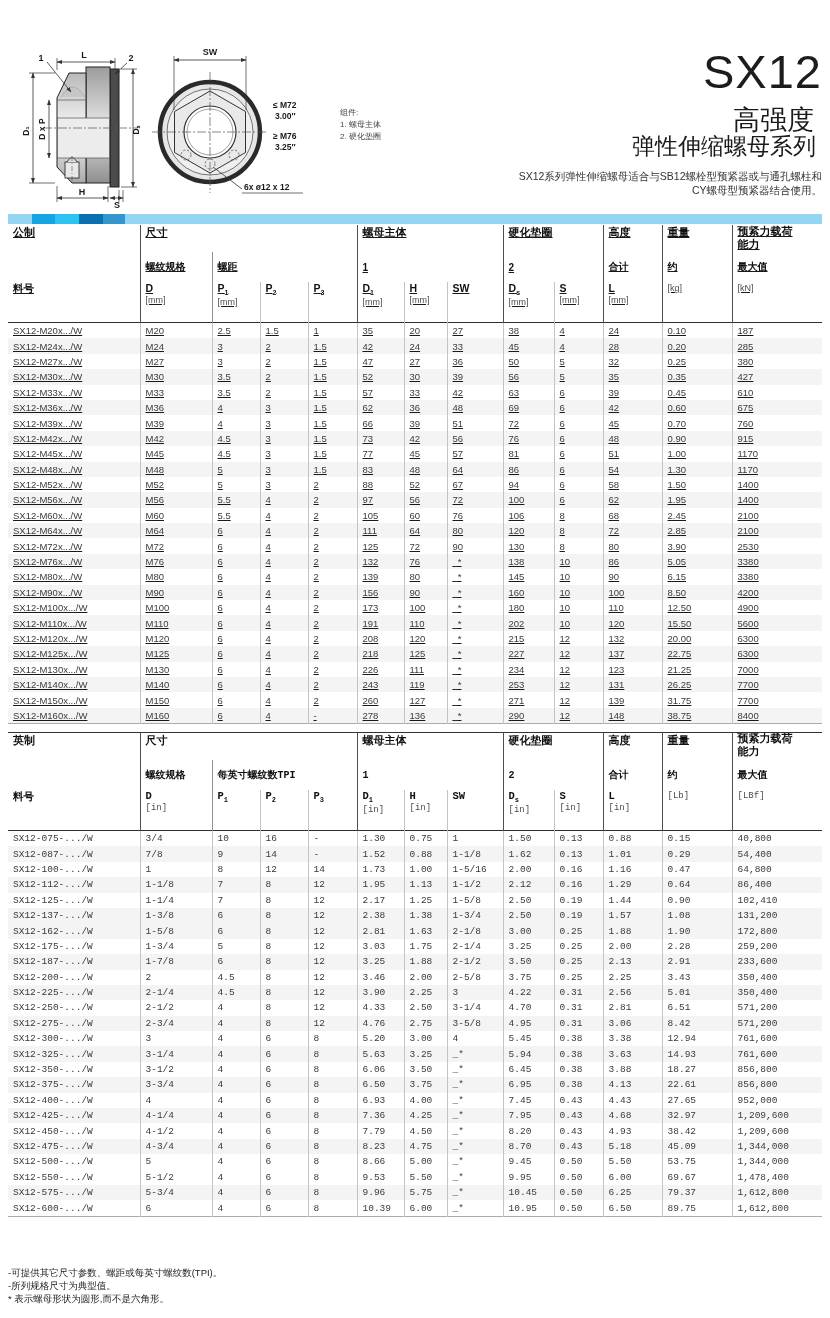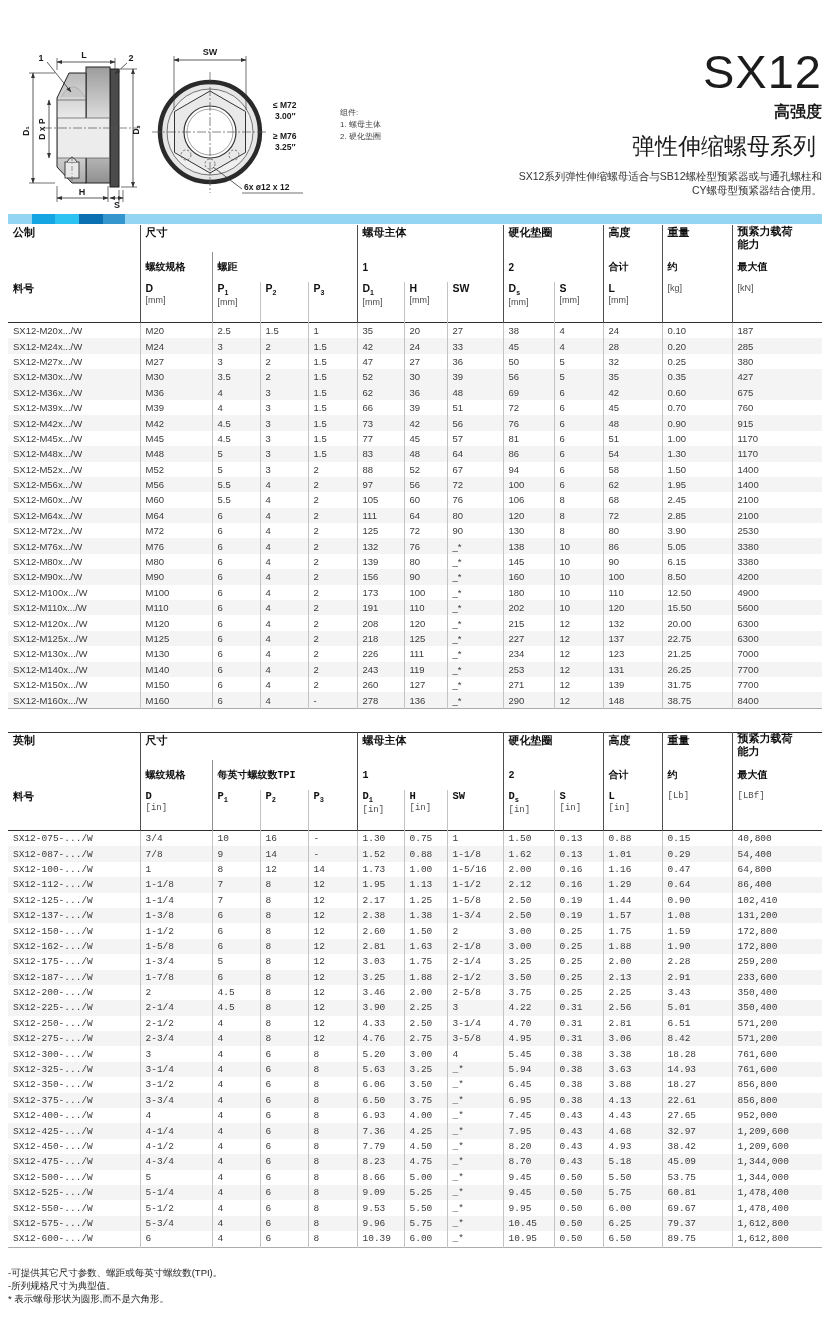--- a/index.html
+++ b/index.html
@@ -2,35 +2,35 @@
 <html><head>
 <meta charset="utf-8">
 <style>
   html,body{margin:0;padding:0;background:#fff;}
   .page{position:relative;width:830px;height:1318px;background:#fff;overflow:hidden;
         font-family:"Liberation Sans","DejaVu Sans",sans-serif;color:#1a1a1a;}
 
   
   .series{position:absolute;right:8px;top:48px;font-size:47px;line-height:1;font-weight:400;
           letter-spacing:1px;color:#1c1c1c;}
-  .sub1{position:absolute;right:8px;top:102px;font-size:16px;font-weight:700;}
+  .sub1{position:absolute;right:16px;top:102px;font-size:27px;font-weight:400;}
   .sub2{position:absolute;right:14px;top:131px;font-size:23px;font-weight:400;}
   .desc{position:absolute;right:8px;top:169px;font-size:10.5px;line-height:14px;color:#333;text-align:right;}
 
   
   .accent-bar{position:absolute;left:8px;top:214px;width:814px;height:10px;display:flex;}
   .accent-bar span{display:block;height:100%;}
 
   
   .drawing{position:absolute;left:5px;top:40px;}
 
   
   table.spec{position:absolute;left:8px;width:814px;border-collapse:collapse;table-layout:fixed;
              border-bottom:1px solid #ababab;}
-  #metric-table{top:225px;}
+  #metric-table{top:225px;text-decoration:underline;}
   #imperial-table{top:732px;border-top:1.5px solid #333;font-family:Liberation Mono, monospace;}
   table.spec thead{border-bottom:1.5px solid #2e2e2e;}
   table.spec th,table.spec td{text-align:left;padding:0 0 0 5px;overflow:hidden;white-space:nowrap;}
   .rA th{height:27px;vertical-align:top;padding-top:5px;font-size:11px;font-weight:bold;color:#101010;}
   .rB th{height:30px;vertical-align:middle;font-size:10px;font-weight:bold;color:#101010;}
   .rC th{height:40px;vertical-align:top;padding-top:3px;font-size:10.5px;font-weight:bold;color:#101010;}
   .rC .unit{font-size:9px;color:#4c4c4c;font-weight:normal;margin-top:1px;}
   table.spec sub{font-size:7px;}
   table.spec tbody td{height:15.4px;font-size:9.5px;color:#3a3a3a;}
   table.spec tbody tr.alt{background:#f4f4f4;}
@@ -305,20 +305,35 @@
           <td class="bl-light">2</td>
           <td class="bl-light">1.5</td>
           <td class="bl-light">52</td>
           <td class="bl-light">30</td>
           <td class="bl-light">39</td>
           <td class="bl-light">56</td>
           <td class="bl-light">5</td>
           <td class="bl-light">35</td>
           <td class="bl-light">0.35</td>
           <td class="bl-light">427</td>
+        </tr>
+        <tr>
+          <td>SX12-M33x.../W</td>
+          <td class="bl-light">M33</td>
+          <td class="bl-light">3.5</td>
+          <td class="bl-light">2</td>
+          <td class="bl-light">1.5</td>
+          <td class="bl-light">57</td>
+          <td class="bl-light">33</td>
+          <td class="bl-light">42</td>
+          <td class="bl-light">63</td>
+          <td class="bl-light">6</td>
+          <td class="bl-light">39</td>
+          <td class="bl-light">0.45</td>
+          <td class="bl-light">610</td>
         </tr>
         <tr class="alt">
           <td>SX12-M36x.../W</td>
           <td class="bl-light">M36</td>
           <td class="bl-light">4</td>
           <td class="bl-light">3</td>
           <td class="bl-light">1.5</td>
           <td class="bl-light">62</td>
           <td class="bl-light">36</td>
           <td class="bl-light">48</td>
@@ -797,35 +812,20 @@
           <td class="bl-light">12</td>
           <td class="bl-light">2.38</td>
           <td class="bl-light">1.38</td>
           <td class="bl-light">1-3/4</td>
           <td class="bl-light">2.50</td>
           <td class="bl-light">0.19</td>
           <td class="bl-light">1.57</td>
           <td class="bl-light">1.08</td>
           <td class="bl-light">131,200</td>
         </tr>
-        <tr>
-          <td>SX12-150-.../W</td>
-          <td class="bl-light">1-1/2</td>
-          <td class="bl-light">6</td>
-          <td class="bl-light">8</td>
-          <td class="bl-light">12</td>
-          <td class="bl-light">2.60</td>
-          <td class="bl-light">1.50</td>
-          <td class="bl-light">2</td>
-          <td class="bl-light">3.00</td>
-          <td class="bl-light">0.25</td>
-          <td class="bl-light">1.75</td>
-          <td class="bl-light">1.59</td>
-          <td class="bl-light">172,800</td>
-        </tr>
         <tr class="alt">
           <td>SX12-162-.../W</td>
           <td class="bl-light">1-5/8</td>
           <td class="bl-light">6</td>
           <td class="bl-light">8</td>
           <td class="bl-light">12</td>
           <td class="bl-light">2.81</td>
           <td class="bl-light">1.63</td>
           <td class="bl-light">2-1/8</td>
           <td class="bl-light">3.00</td>
@@ -929,21 +929,21 @@
           <td class="bl-light">3</td>
           <td class="bl-light">4</td>
           <td class="bl-light">6</td>
           <td class="bl-light">8</td>
           <td class="bl-light">5.20</td>
           <td class="bl-light">3.00</td>
           <td class="bl-light">4</td>
           <td class="bl-light">5.45</td>
           <td class="bl-light">0.38</td>
           <td class="bl-light">3.38</td>
-          <td class="bl-light">18.28</td>
+          <td class="bl-light">12.94</td>
           <td class="bl-light">761,600</td>
         </tr>
         <tr class="alt">
           <td>SX12-325-.../W</td>
           <td class="bl-light">3-1/4</td>
           <td class="bl-light">4</td>
           <td class="bl-light">6</td>
           <td class="bl-light">8</td>
           <td class="bl-light">5.63</td>
           <td class="bl-light">3.25</td>
@@ -1052,35 +1052,20 @@
           <td class="bl-light">8</td>
           <td class="bl-light">8.66</td>
           <td class="bl-light">5.00</td>
           <td class="bl-light">_*</td>
           <td class="bl-light">9.45</td>
           <td class="bl-light">0.50</td>
           <td class="bl-light">5.50</td>
           <td class="bl-light">53.75</td>
           <td class="bl-light">1,344,000</td>
         </tr>
-        <tr class="alt">
-          <td>SX12-525-.../W</td>
-          <td class="bl-light">5-1/4</td>
-          <td class="bl-light">4</td>
-          <td class="bl-light">6</td>
-          <td class="bl-light">8</td>
-          <td class="bl-light">9.09</td>
-          <td class="bl-light">5.25</td>
-          <td class="bl-light">_*</td>
-          <td class="bl-light">9.45</td>
-          <td class="bl-light">0.50</td>
-          <td class="bl-light">5.75</td>
-          <td class="bl-light">60.81</td>
-          <td class="bl-light">1,478,400</td>
-        </tr>
         <tr>
           <td>SX12-550-.../W</td>
           <td class="bl-light">5-1/2</td>
           <td class="bl-light">4</td>
           <td class="bl-light">6</td>
           <td class="bl-light">8</td>
           <td class="bl-light">9.53</td>
           <td class="bl-light">5.50</td>
           <td class="bl-light">_*</td>
           <td class="bl-light">9.95</td>

